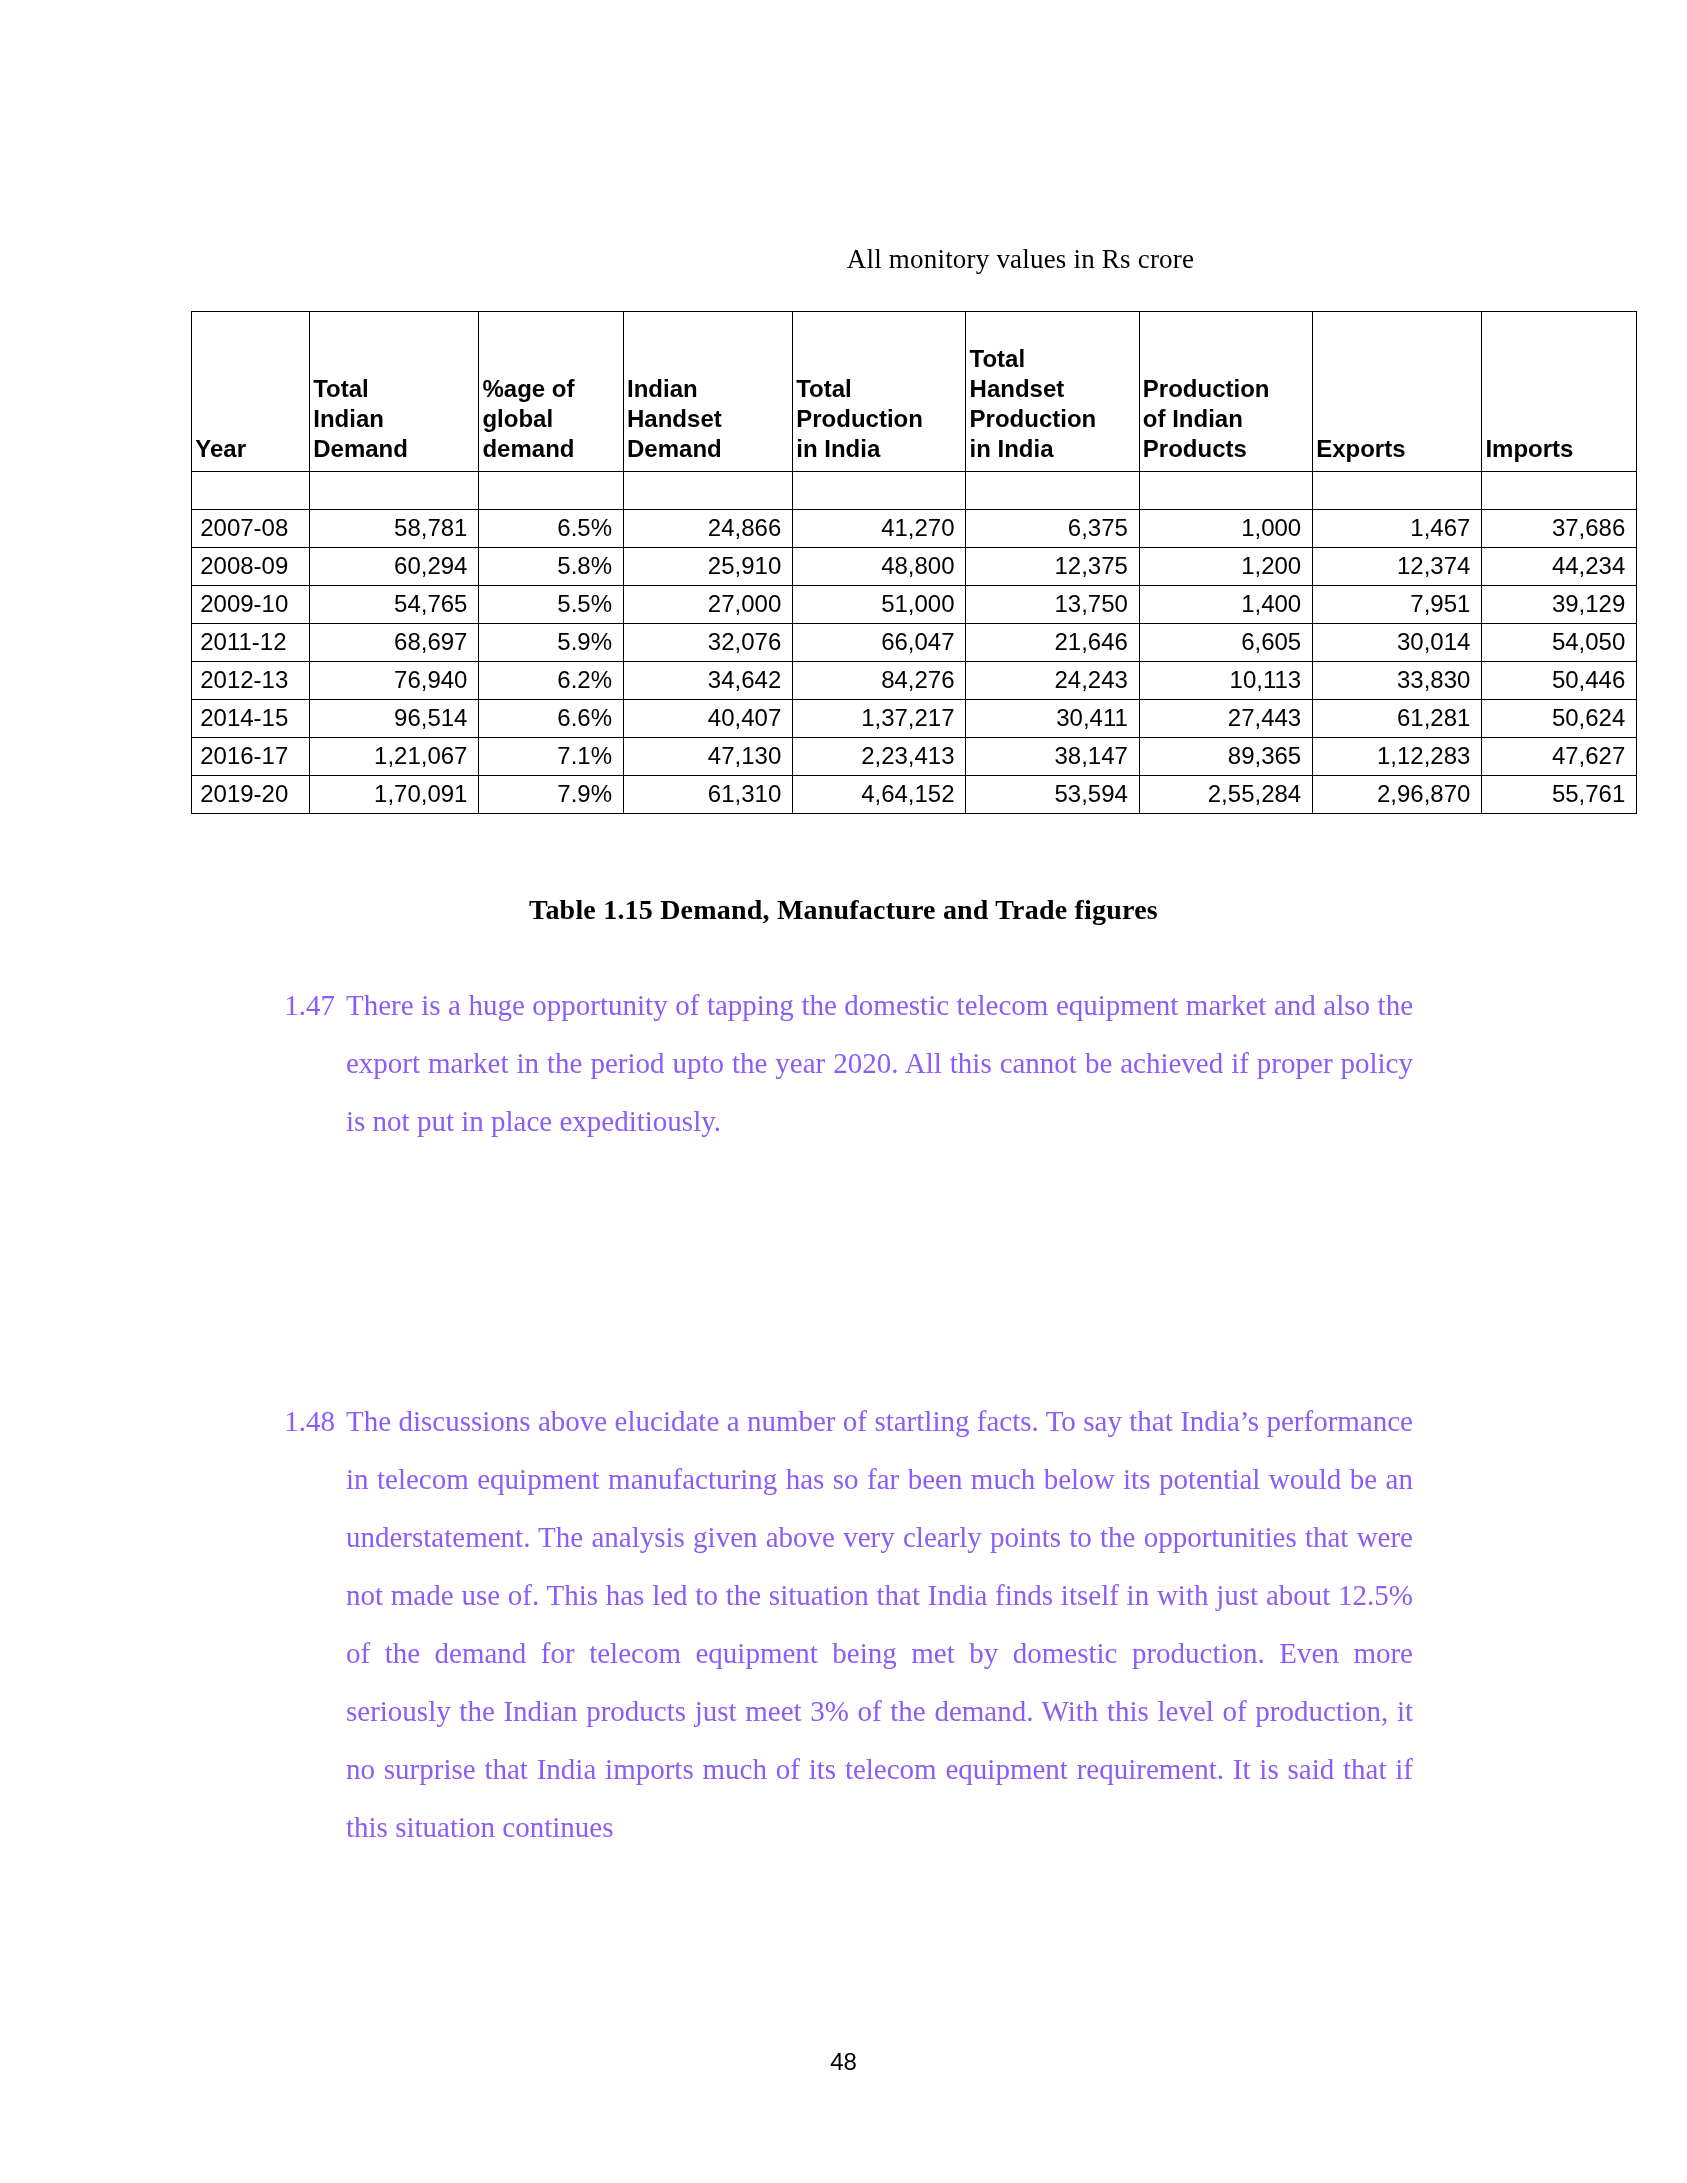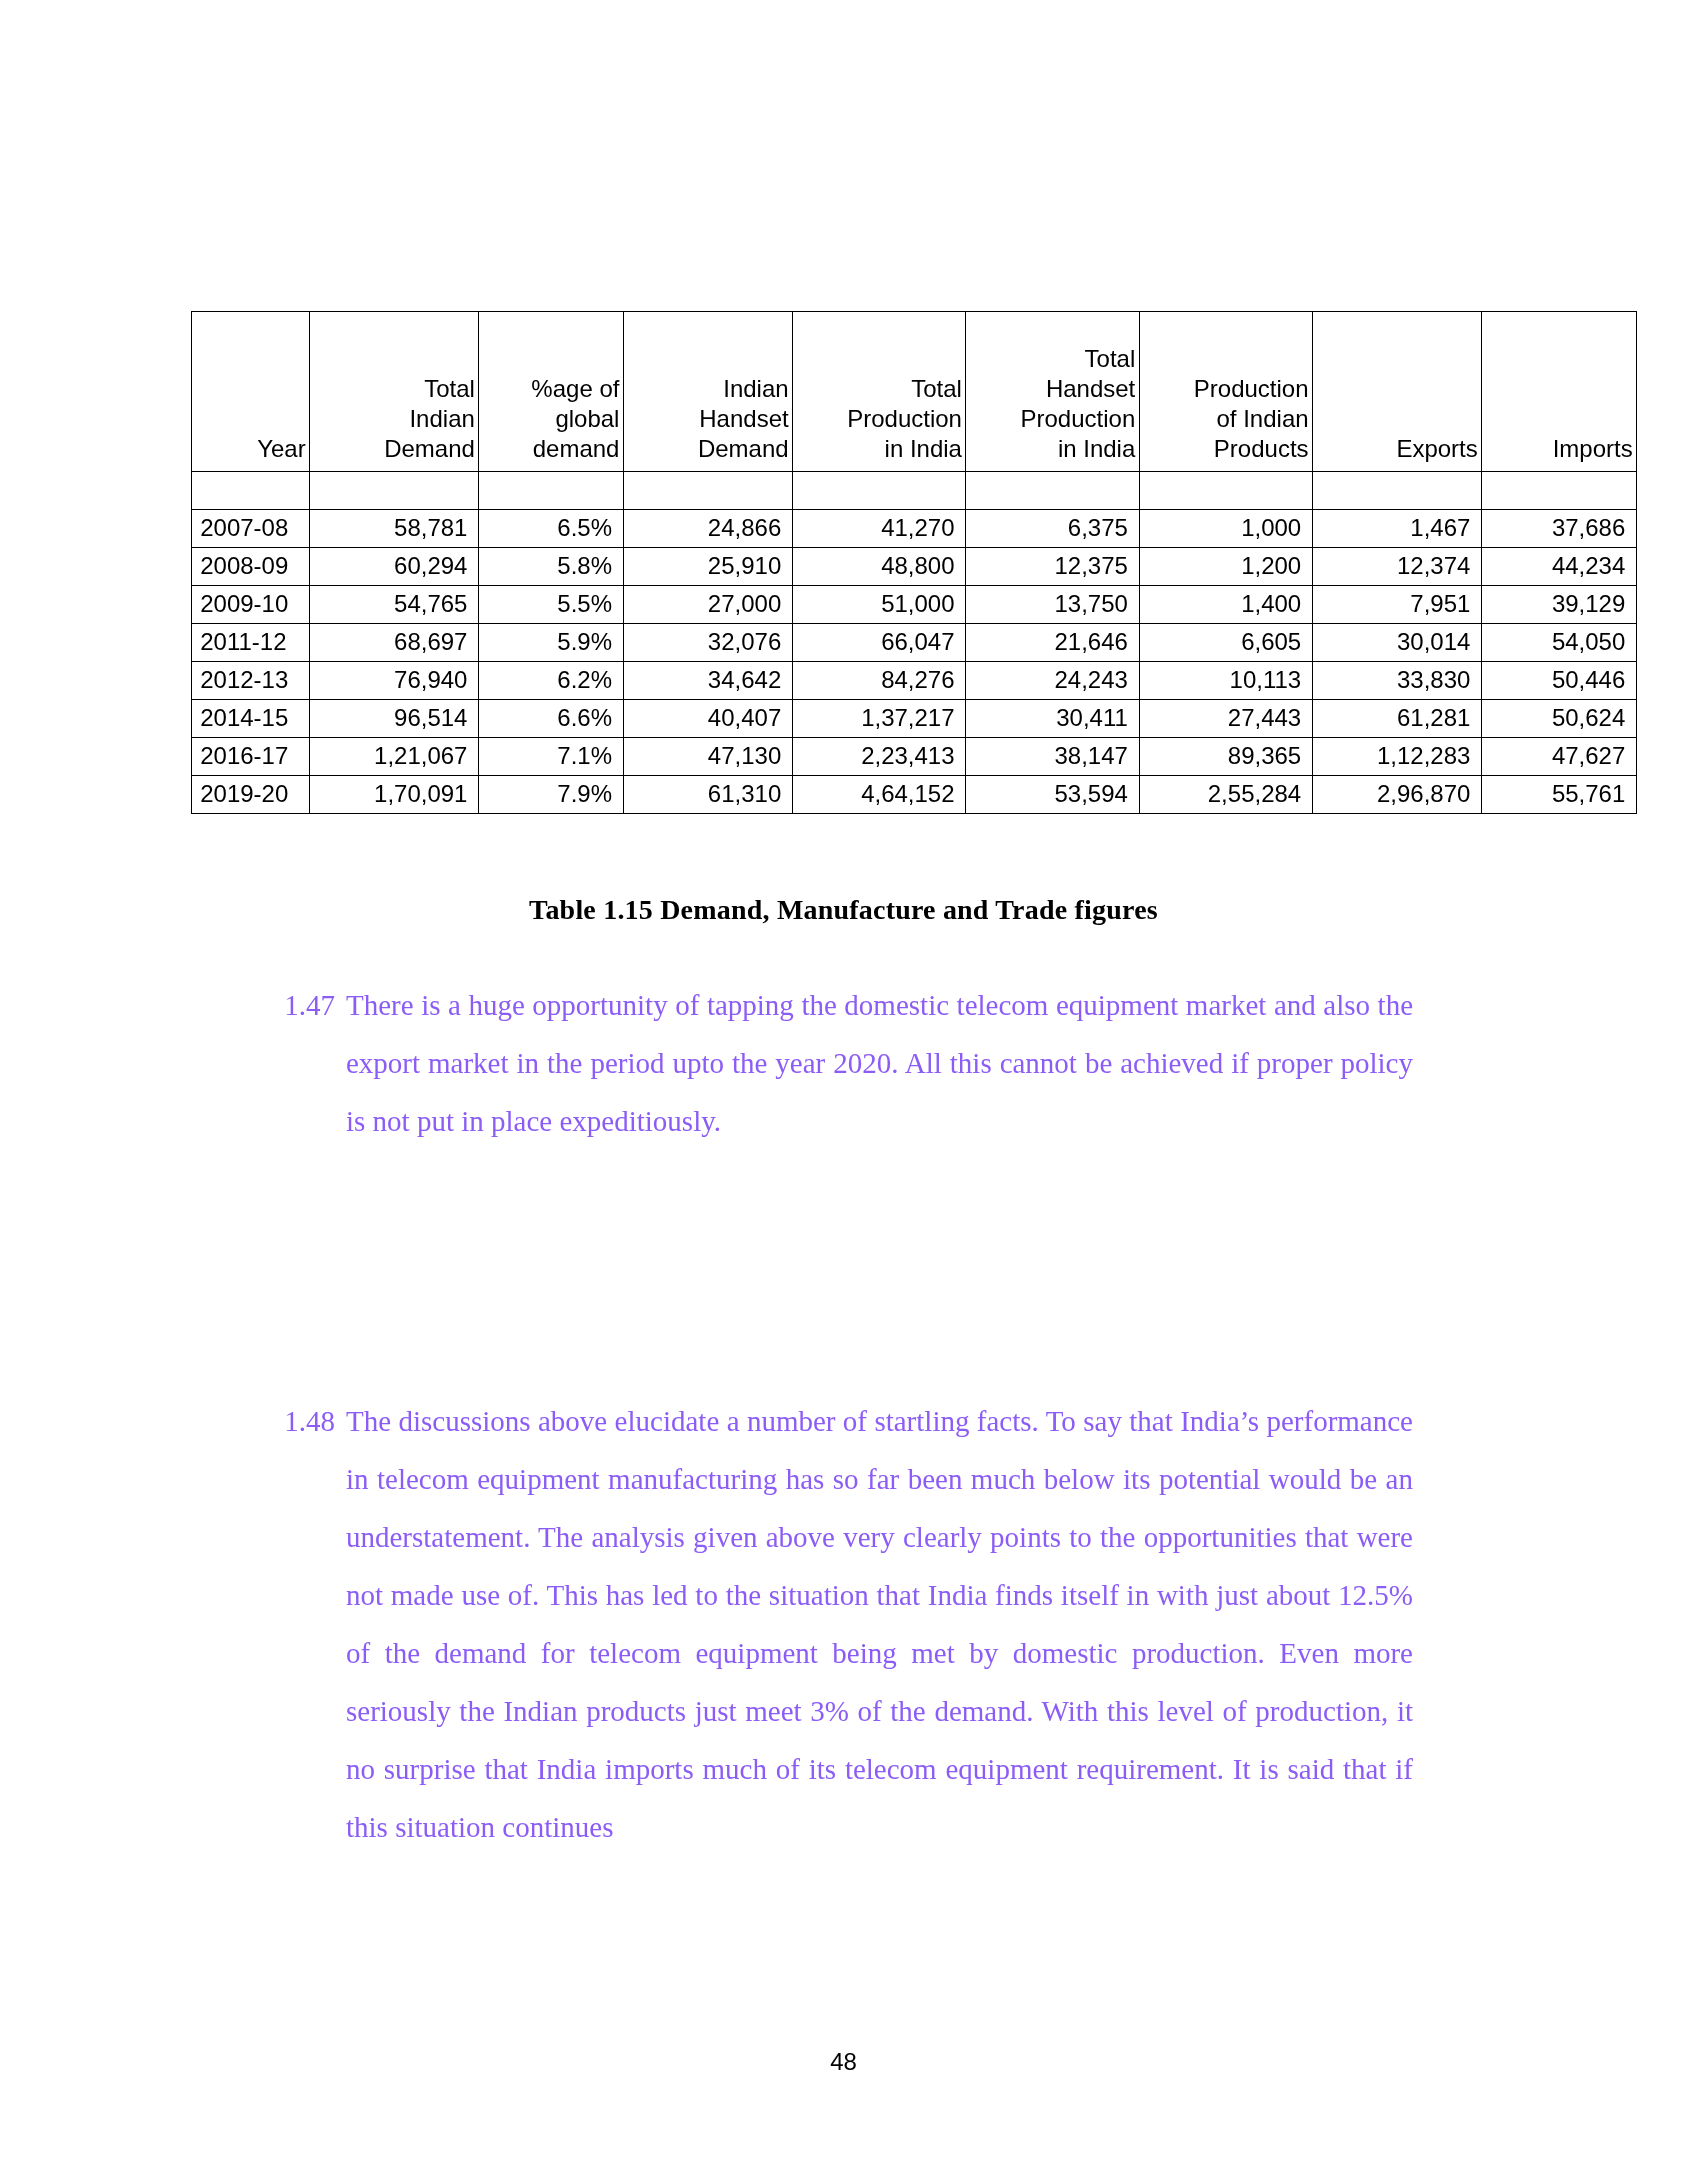--- a/index.html
+++ b/index.html
@@ -53,23 +53,23 @@
     font-family: "Liberation Sans", "DejaVu Sans", sans-serif;
   }
   table.data td, table.data th {
     border: 1.6px solid #000000;
     padding: 0;
     font-size: 24px;
     line-height: 30px;
     font-weight: normal;
   }
   table.data thead th {
-    font-weight: normal;
+    font-weight: bold;
     vertical-align: bottom;
-    text-align: right;
+    text-align: left;
     height: 152px;
     padding-bottom: 6.6px;
     padding-left: 3.3px;
     padding-right: 3.3px;
   }
   table.data thead th .hl { display: block; white-space: nowrap; }
 
   tr.spacer td {
     height: 26px;
   }
@@ -180,20 +180,23 @@
     text-align: center;
     font-family: "Liberation Sans", "DejaVu Sans", sans-serif;
     font-size: 24px;
   }
 </style>
 </head>
 <body>
 
 <div class="page">
 
+  <div class="table-note">
+    <span class="note-inner">All monitory values in Rs crore</span>
+  </div>
 
   <div class="table-wrap">
     <table class="data">
       <colgroup>
         <col class="c-year">
           <col class="c-demand">
           <col class="c-pct">
           <col class="c-hdem">
         <col class="c-prod">
           <col class="c-hprod">

